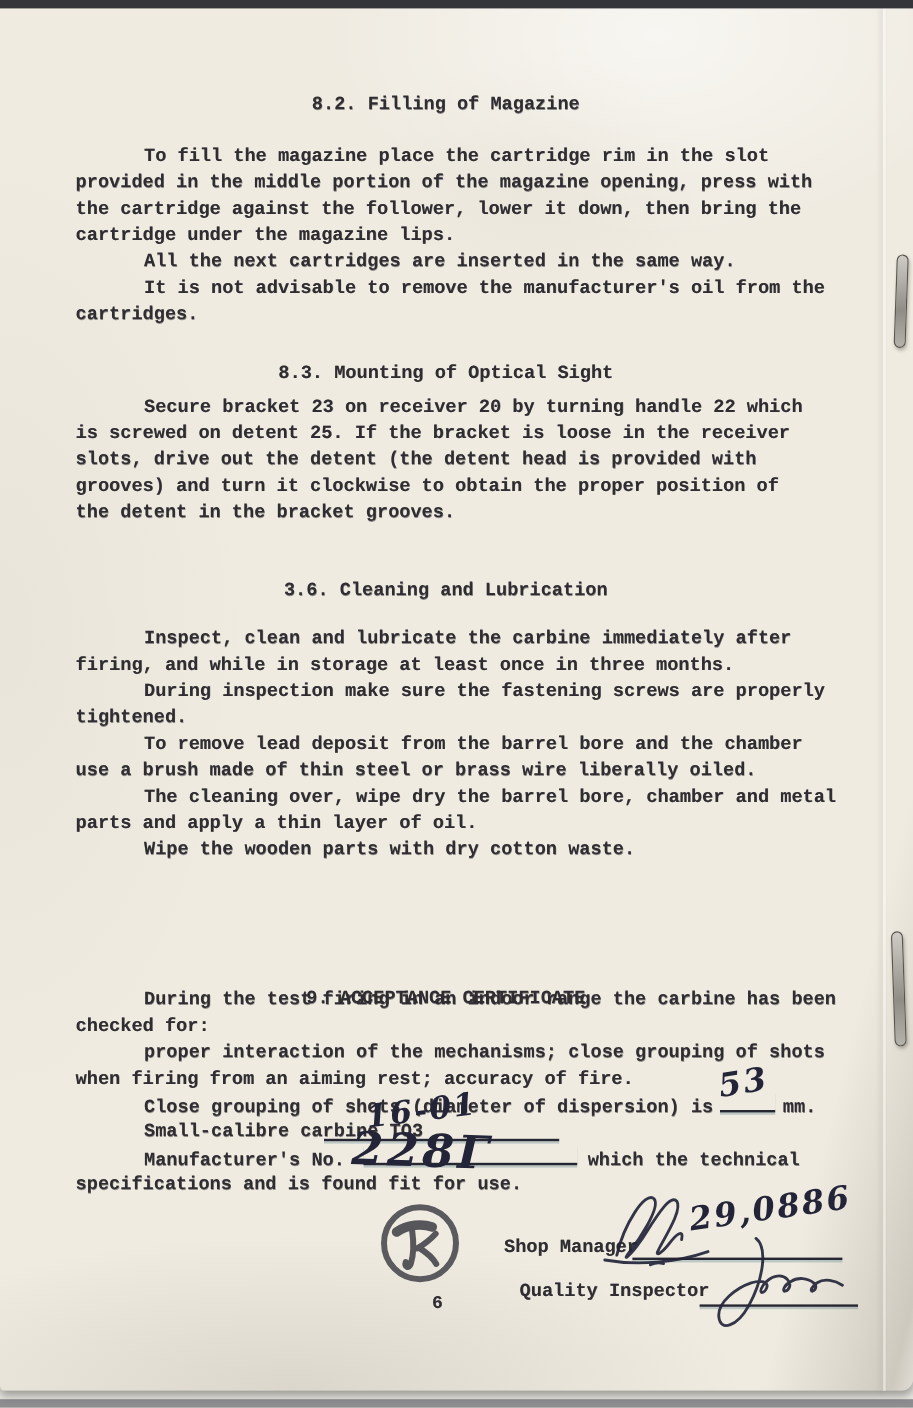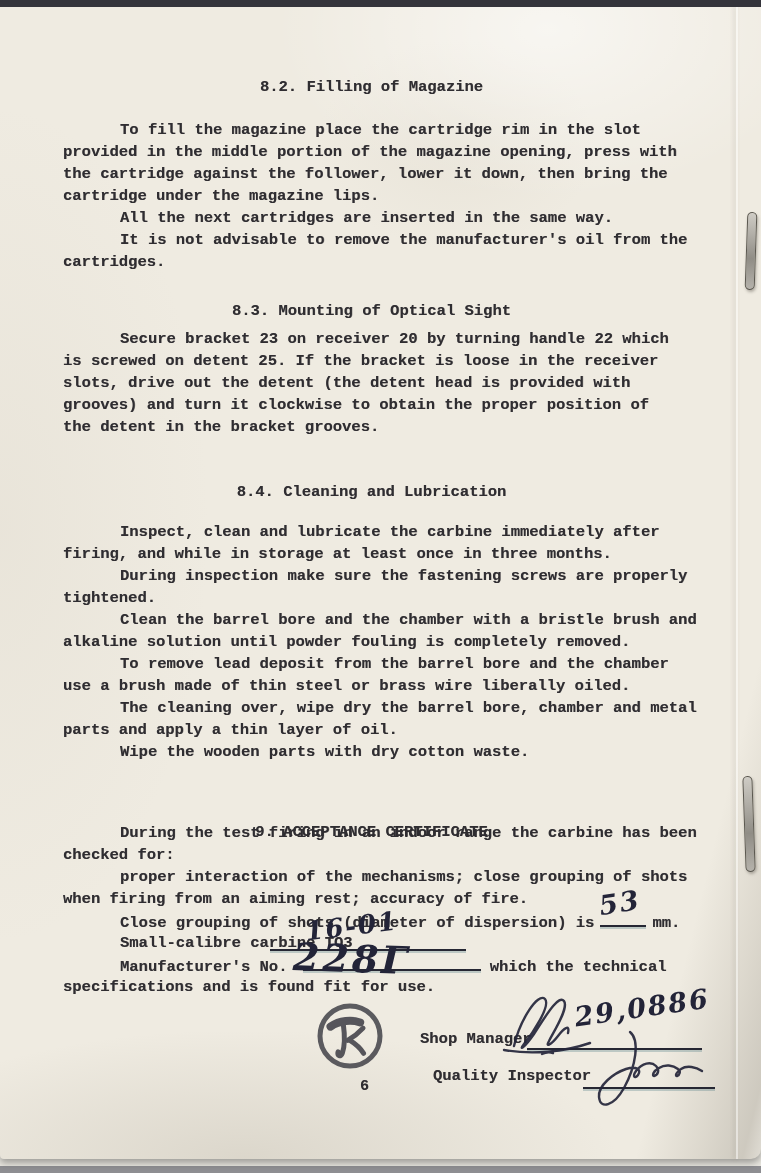--- a/index.html
+++ b/index.html
@@ -91,28 +91,26 @@
 
   <div class="sec heading" style="top:300px;">8.3. Mounting of Optical Sight</div>
   <div class="sec" style="top:328px;">
     <p class="para">Secure bracket 23 on receiver 20 by turning handle 22 which
 is screwed on detent 25. If the bracket is loose in the receiver
 slots, drive out the detent (the detent head is provided with
 grooves) and turn it clockwise to obtain the proper position of
 the detent in the bracket grooves.</p>
   </div>
 
-  <div class="sec heading" style="top:481px;">8.4. Cleaning and Lubrication</div>
+  <div class="sec heading" style="top:481px;">3.6. Cleaning and Lubrication</div>
   <div class="sec" style="top:521px;">
     <p class="para">Inspect, clean and lubricate the carbine immediately after
 firing, and while in storage at least once in three months.</p>
     <p class="para">During inspection make sure the fastening screws are properly
 tightened.</p>
-    <p class="para">Clean the barrel bore and the chamber with a bristle brush and
-alkaline solution until powder fouling is completely removed.</p>
     <p class="para">To remove lead deposit from the barrel bore and the chamber
 use a brush made of thin steel or brass wire liberally oiled.</p>
     <p class="para">The cleaning over, wipe dry the barrel bore, chamber and metal
 parts and apply a thin layer of oil.</p>
     <p class="para">Wipe the wooden parts with dry cotton waste.</p>
   </div>
 
   <div class="sec heading" style="top:821px;">9. ACCEPTANCE CERTIFICATE</div>
   <div class="sec" style="top:822px;">
     <p class="para">During the test firing in an indoor range the carbine has been

